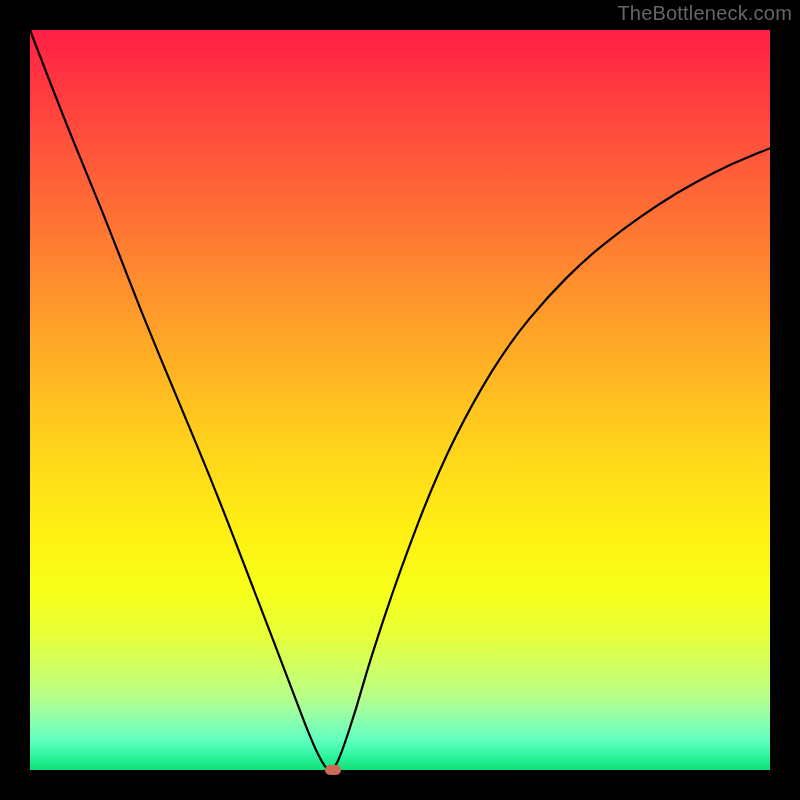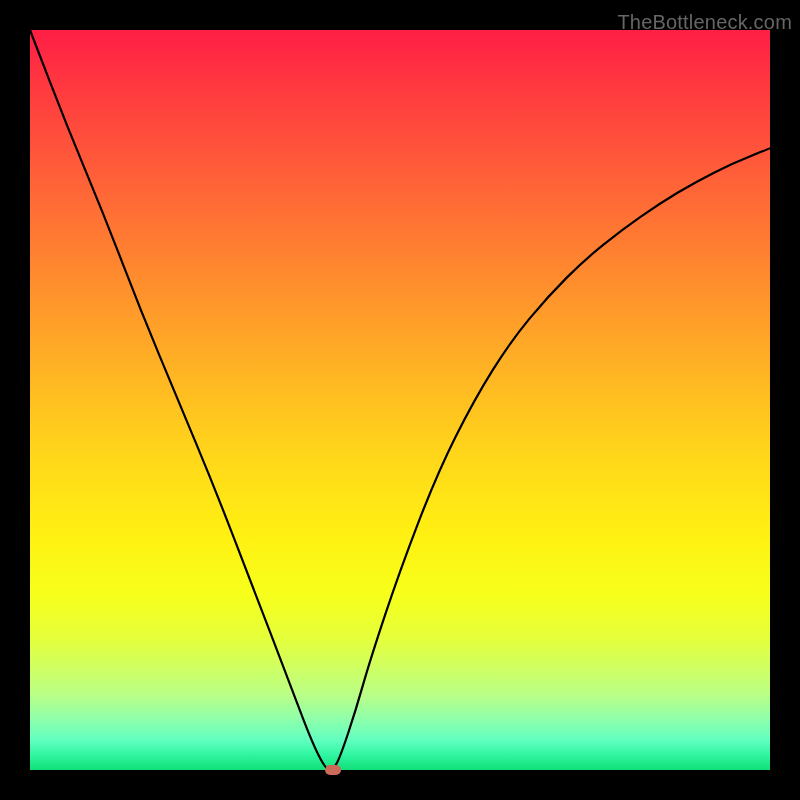--- a/index.html
+++ b/index.html
@@ -44,21 +44,20 @@
     );
   }
   .watermark {
     position: absolute;
     top: 2px;
     right: 8px;
     color: #666;
     font-size: 20px;
     letter-spacing: 0.2px;
     user-select: none;
-    margin-top: 9px;
   }
   .marker {
     position: absolute;
     width: 16px;
     height: 10px;
     border-radius: 5px;
     transform: translate(-50%, -50%);
   }
   svg.curve {
     position: absolute;

